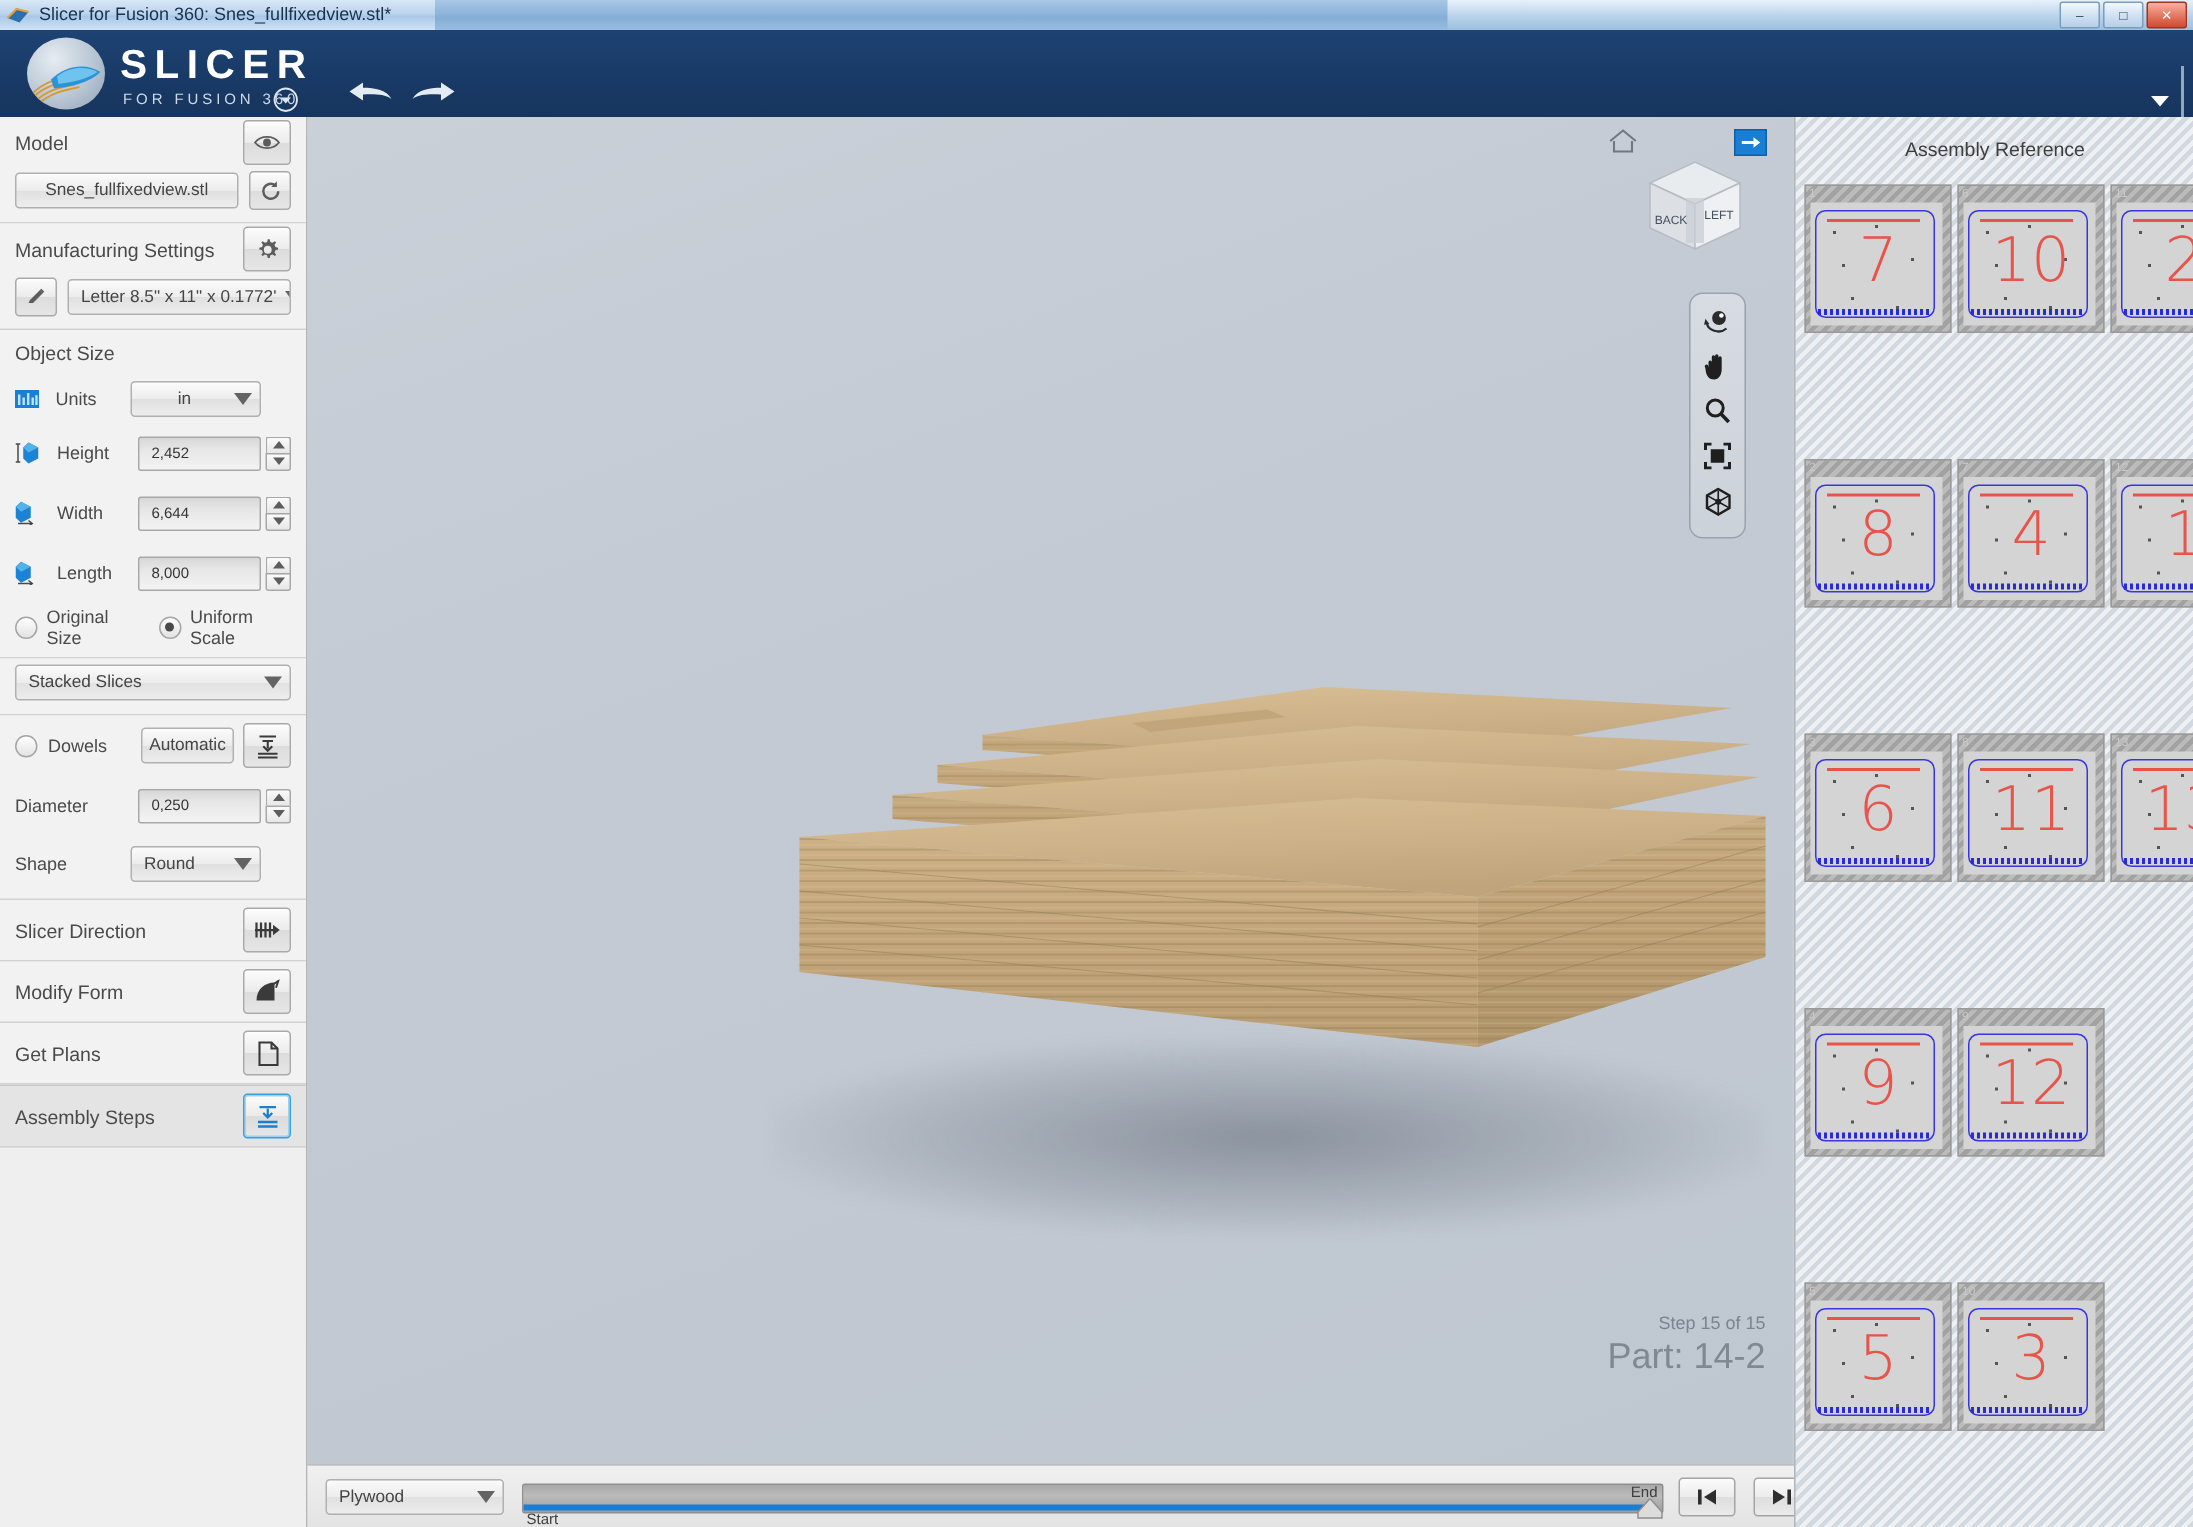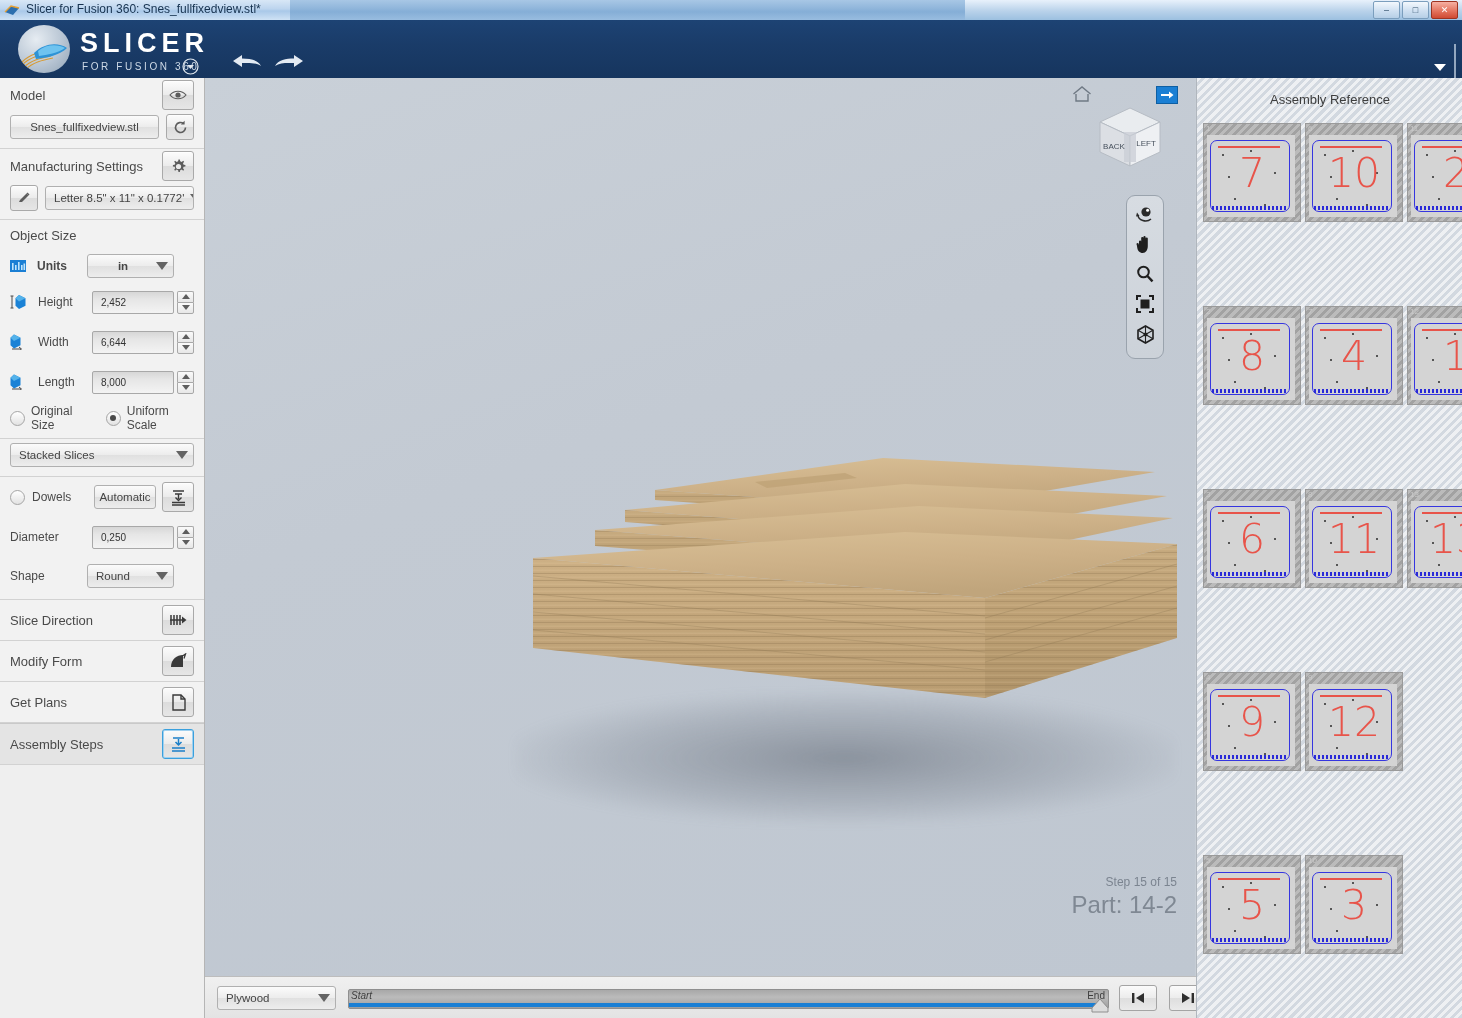--- a/index.html
+++ b/index.html
@@ -185,21 +185,21 @@
   .mat-combo{width:104px;}
   .slider-wrap{position:relative;flex:1;height:26px;}
   .slider-track{
     position:absolute;left:0;top:4px;width:100%;height:18px;
     background:linear-gradient(180deg,#a8a8a8 0%,#bbbbbb 40%,#9e9e9e 100%);
     border:1px solid #8f8f8f;border-radius:2px;
   }
   .slider-fill{
     position:absolute;left:1px;top:18px;height:4px;background:#1a7fd4;
   }
-  .slider-lbl-start{position:absolute;left:3px;top:5px;font-size:10px;color:#3e3e3e;font-style:italic;}
+  .slider-lbl-start{position:absolute;left:3px;top:23px;font-size:10px;color:#3e3e3e;}
   .slider-lbl-end{position:absolute;right:2px;top:5px;font-size:10px;color:#3e3e3e;}
   .slider-thumb{
     position:absolute;top:14px;width:18px;height:14px;cursor:pointer;
   }
   .nav-btn{
     width:36px;height:24px;border:1px solid #a4a4a4;border-radius:3px;
     background:linear-gradient(180deg,#fbfbfb 0%,#ececec 50%,#dedede 51%,#eaeaea 100%);
     display:flex;align-items:center;justify-content:center;cursor:pointer;
   }
 
@@ -355,21 +355,21 @@
         </div>
       </div>
       <div style="height:6px"></div>
     </div>
 
     <div class="lp-section">
       <div class="lp-row" style="height:30px;">
         <div class="lp-title">Object Size</div>
       </div>
 
-      <div class="lp-row" style="height:32px;font-weight:bold;">
+      <div class="lp-row" style="height:32px;">
         <svg width="16" height="14" viewBox="0 0 16 14">
           <rect x="0" y="1" width="16" height="12" fill="#1a7fd4"></rect>
           <g fill="#bfe4fb">
             <rect x="2" y="4" width="1.6" height="7"></rect>
               <rect x="5" y="6" width="1.6" height="5"></rect>
             <rect x="8" y="3" width="1.6" height="8"></rect>
               <rect x="11" y="6" width="1.6" height="5"></rect>
             <rect x="13.5" y="4.5" width="1.6" height="6.5"></rect>
           </g>
         </svg>
@@ -492,21 +492,21 @@
         <div class="combo" style="width:72px;">
           <span>Round</span>
           <span class="caret-dn"></span>
         </div>
         <div style="width:20px"></div>
       </div>
       <div style="height:4px"></div>
     </div>
 
     <div class="lp-nav">
-      <span class="lp-title">Slice Direction</span>
+      <span class="lp-title">Slicer Direction</span>
       <div class="sq-btn">
         <svg width="18" height="14" viewBox="0 0 18 14">
           <g stroke="#3a3a3a" stroke-width="1.5">
             <path d="M2 2 v10 M5 2 v10 M8 2 v10 M11 2 v10"></path>
             <path d="M1 7 h15"></path>
           </g>
           <path d="M13 3.5 L17.5 7 L13 10.5 Z" fill="#3a3a3a"></path>
         </svg>
       </div>
     </div>

